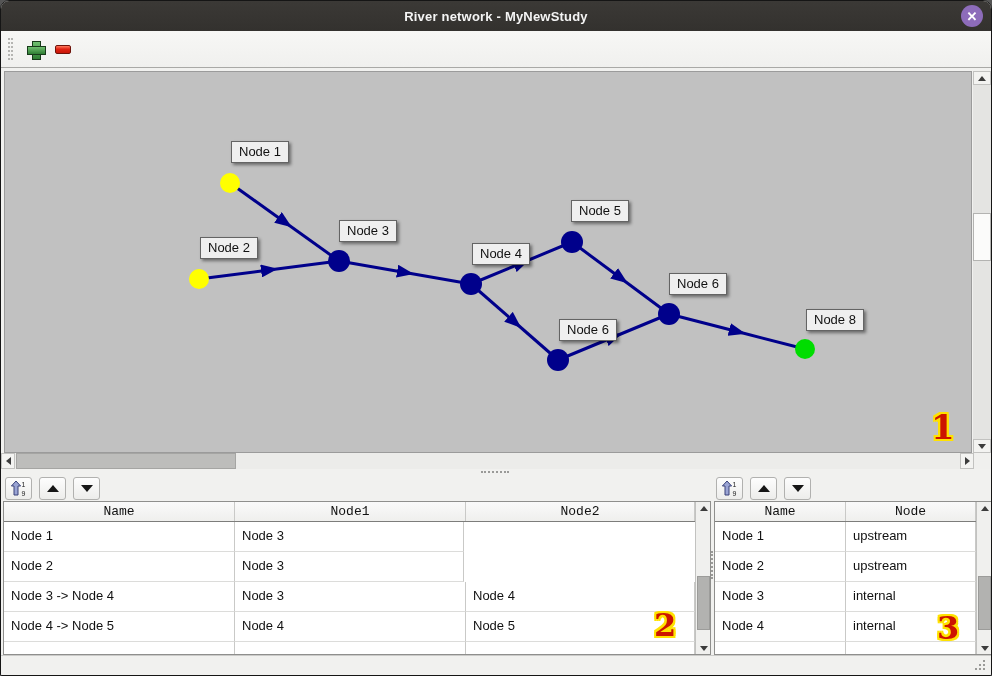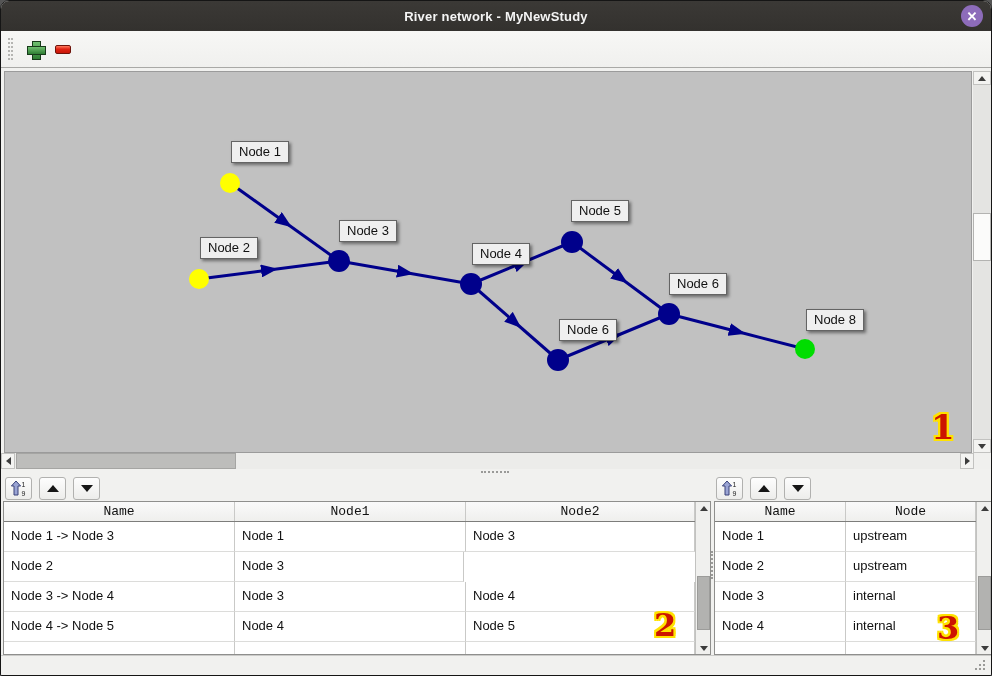--- a/index.html
+++ b/index.html
@@ -208,21 +208,20 @@
   </div>
 
   <div class="tgroup" style="left:2px; width:708px;">
     <div class="ttable" id="links-table" style="width:691px;">
         <div class="trow head">
           <div class="tcell" style="width: 231px;">Name</div>
           <div class="tcell" style="width: 231px;">Node1</div>
           <div class="tcell" style="width: 229px;">Node2</div>
         </div>
         <div class="trow">
-          <div class="tcell" style="width: 231px;">Node 1 -&gt; Node 3</div>
           <div class="tcell" style="width: 231px;">Node 1</div>
           <div class="tcell" style="width: 229px;">Node 3</div>
         </div>
         <div class="trow">
           <div class="tcell" style="width: 231px;">Node 2</div>
           <div class="tcell" style="width: 229px;">Node 3</div>
         </div>
         <div class="trow">
           <div class="tcell" style="width: 231px;">Node 3 -&gt; Node 4</div>
           <div class="tcell" style="width: 231px;">Node 3</div>

